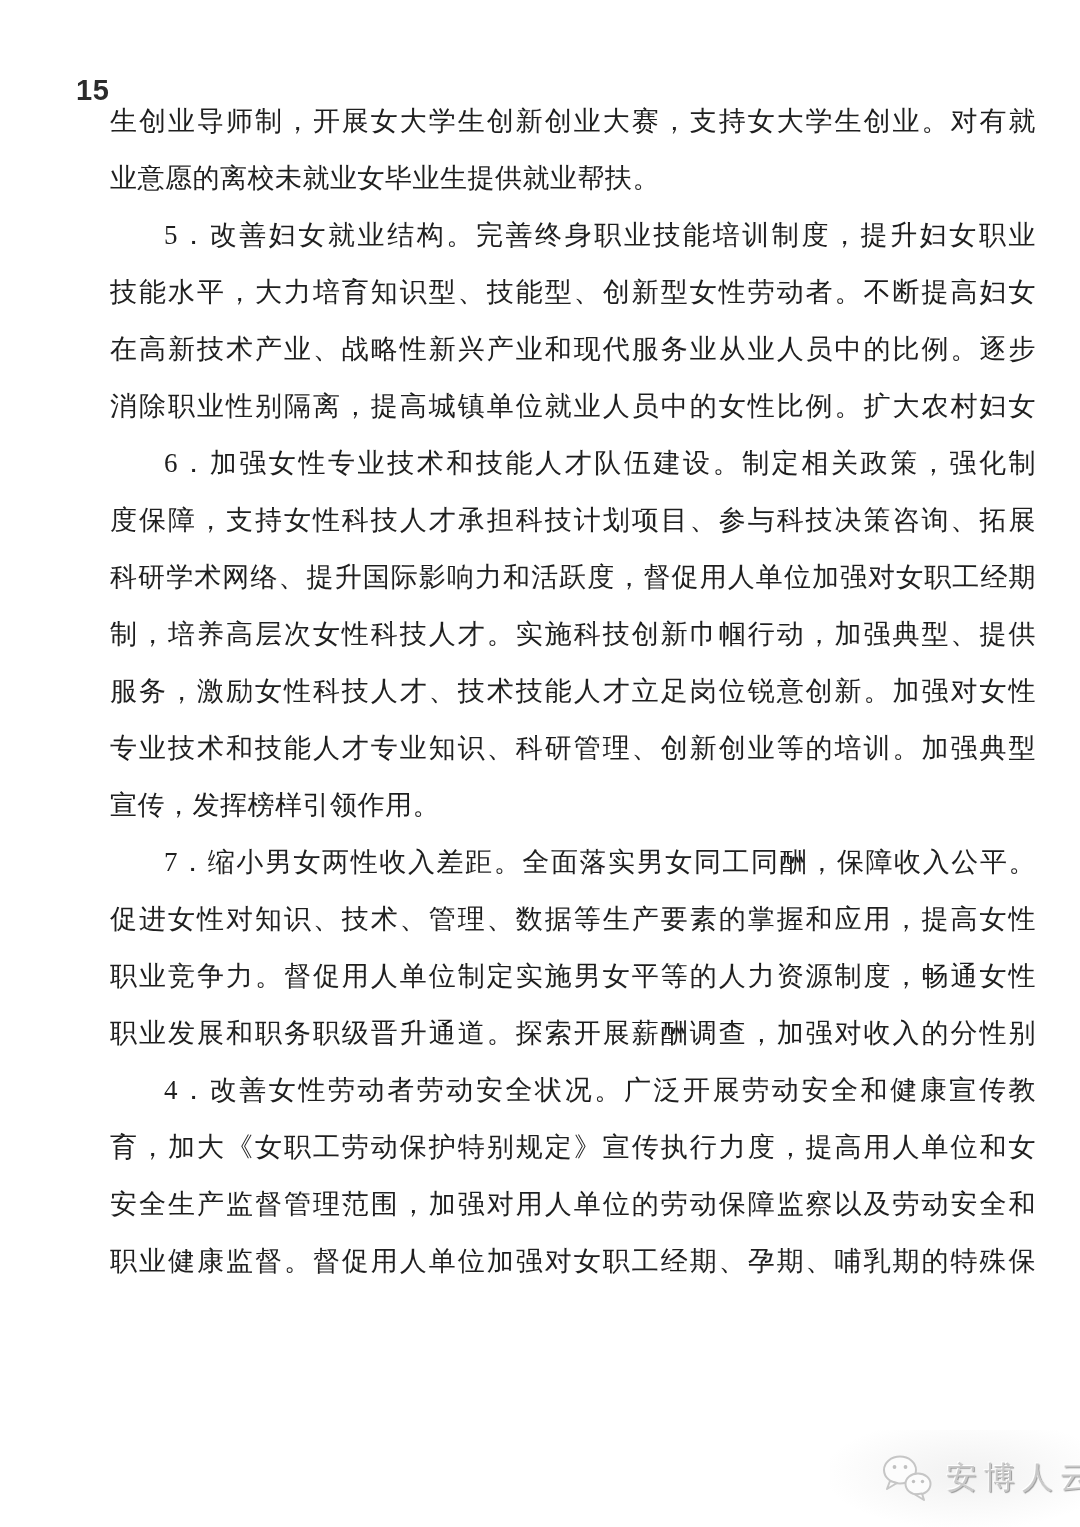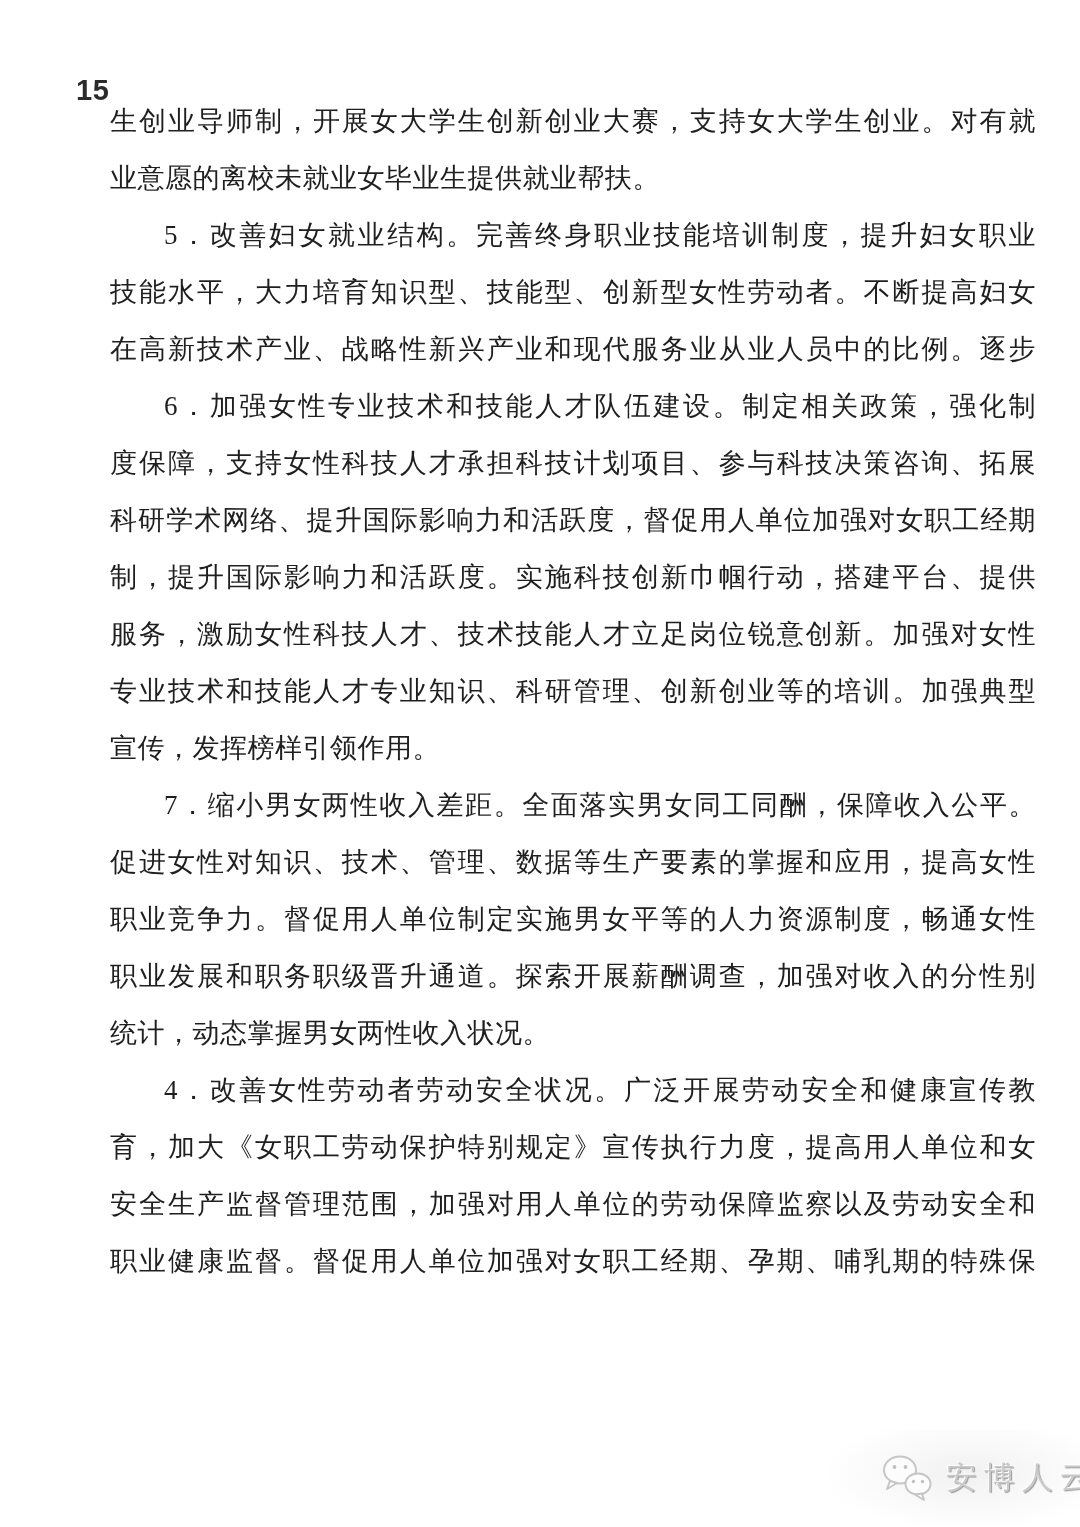--- a/index.html
+++ b/index.html
@@ -91,32 +91,32 @@
 <div class="page">
 
   <div class="page-number">15</div>
 
   <div class="doc-lines">
       <div class="line justify">生创业导师制，开展女大学生创新创业大赛，支持女大学生创业。对有就</div>
       <div class="line">业意愿的离校未就业女毕业生提供就业帮扶。</div>
       <div class="line justify indent">5．改善妇女就业结构。完善终身职业技能培训制度，提升妇女职业</div>
       <div class="line justify">技能水平，大力培育知识型、技能型、创新型女性劳动者。不断提高妇女</div>
       <div class="line justify">在高新技术产业、战略性新兴产业和现代服务业从业人员中的比例。逐步</div>
+      <div class="line justify">消除职业性别隔离，提高城镇单位就业人员中的女性比例。扩大农村妇女</div>
       <div class="line justify indent">6．加强女性专业技术和技能人才队伍建设。制定相关政策，强化制</div>
       <div class="line justify">度保障，支持女性科技人才承担科技计划项目、参与科技决策咨询、拓展</div>
       <div class="line justify">科研学术网络、提升国际影响力和活跃度，督促用人单位加强对女职工经期</div>
-      <div class="line justify">制，提升国际影响力和活跃度。实施科技创新巾帼行动，搭建平台、提供</div>
+      <div class="line justify">制，培养高层次女性科技人才。实施科技创新巾帼行动，加强典型、提供</div>
       <div class="line justify">服务，激励女性科技人才、技术技能人才立足岗位锐意创新。加强对女性</div>
       <div class="line justify">专业技术和技能人才专业知识、科研管理、创新创业等的培训。加强典型</div>
       <div class="line">宣传，发挥榜样引领作用。</div>
       <div class="line justify indent">7．缩小男女两性收入差距。全面落实男女同工同酬，保障收入公平。</div>
       <div class="line justify">促进女性对知识、技术、管理、数据等生产要素的掌握和应用，提高女性</div>
       <div class="line justify">职业竞争力。督促用人单位制定实施男女平等的人力资源制度，畅通女性</div>
       <div class="line justify">职业发展和职务职级晋升通道。探索开展薪酬调查，加强对收入的分性别</div>
-      <div class="line">统计，动态掌握男女两性收入状况。</div>
       <div class="line justify indent">4．改善女性劳动者劳动安全状况。广泛开展劳动安全和健康宣传教</div>
       <div class="line justify">育，加大《女职工劳动保护特别规定》宣传执行力度，提高用人单位和女</div>
       <div class="line justify">安全生产监督管理范围，加强对用人单位的劳动保障监察以及劳动安全和</div>
       <div class="line justify">职业健康监督。督促用人单位加强对女职工经期、孕期、哺乳期的特殊保</div>
     </div>
 
   <div class="watermark-shade"></div>
 
   <div class="watermark">
     <span class="wechat-icon">

